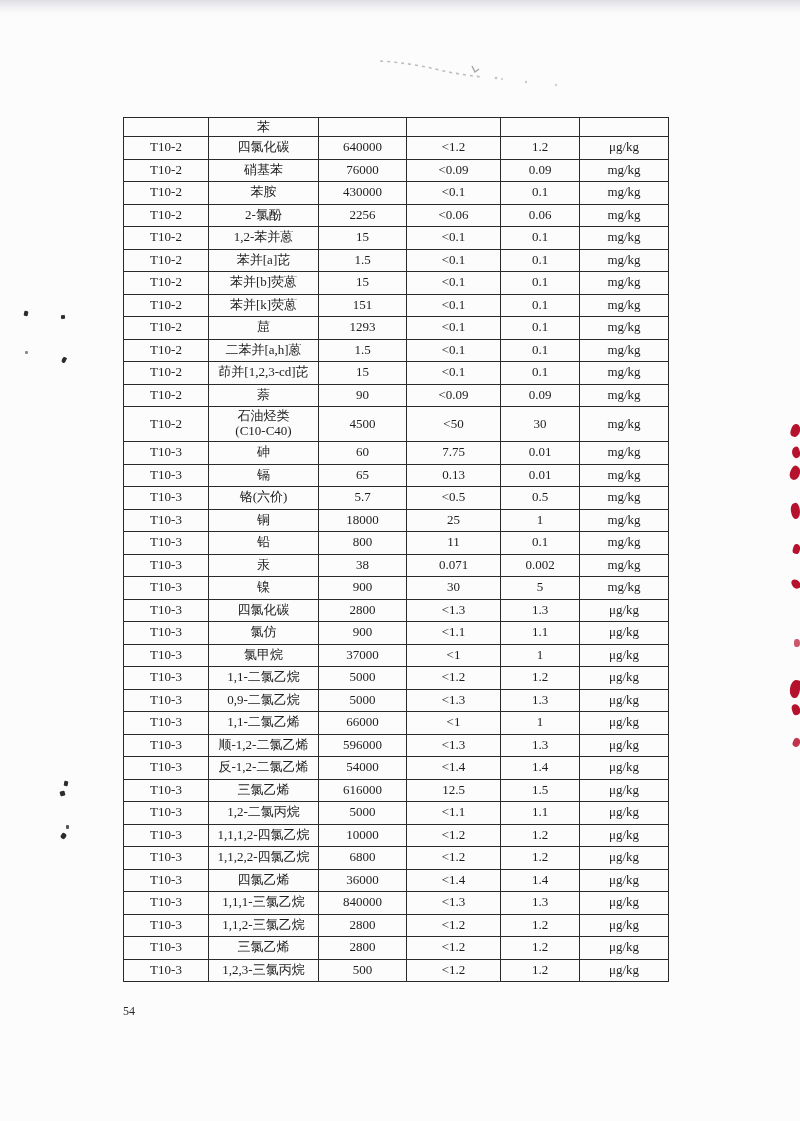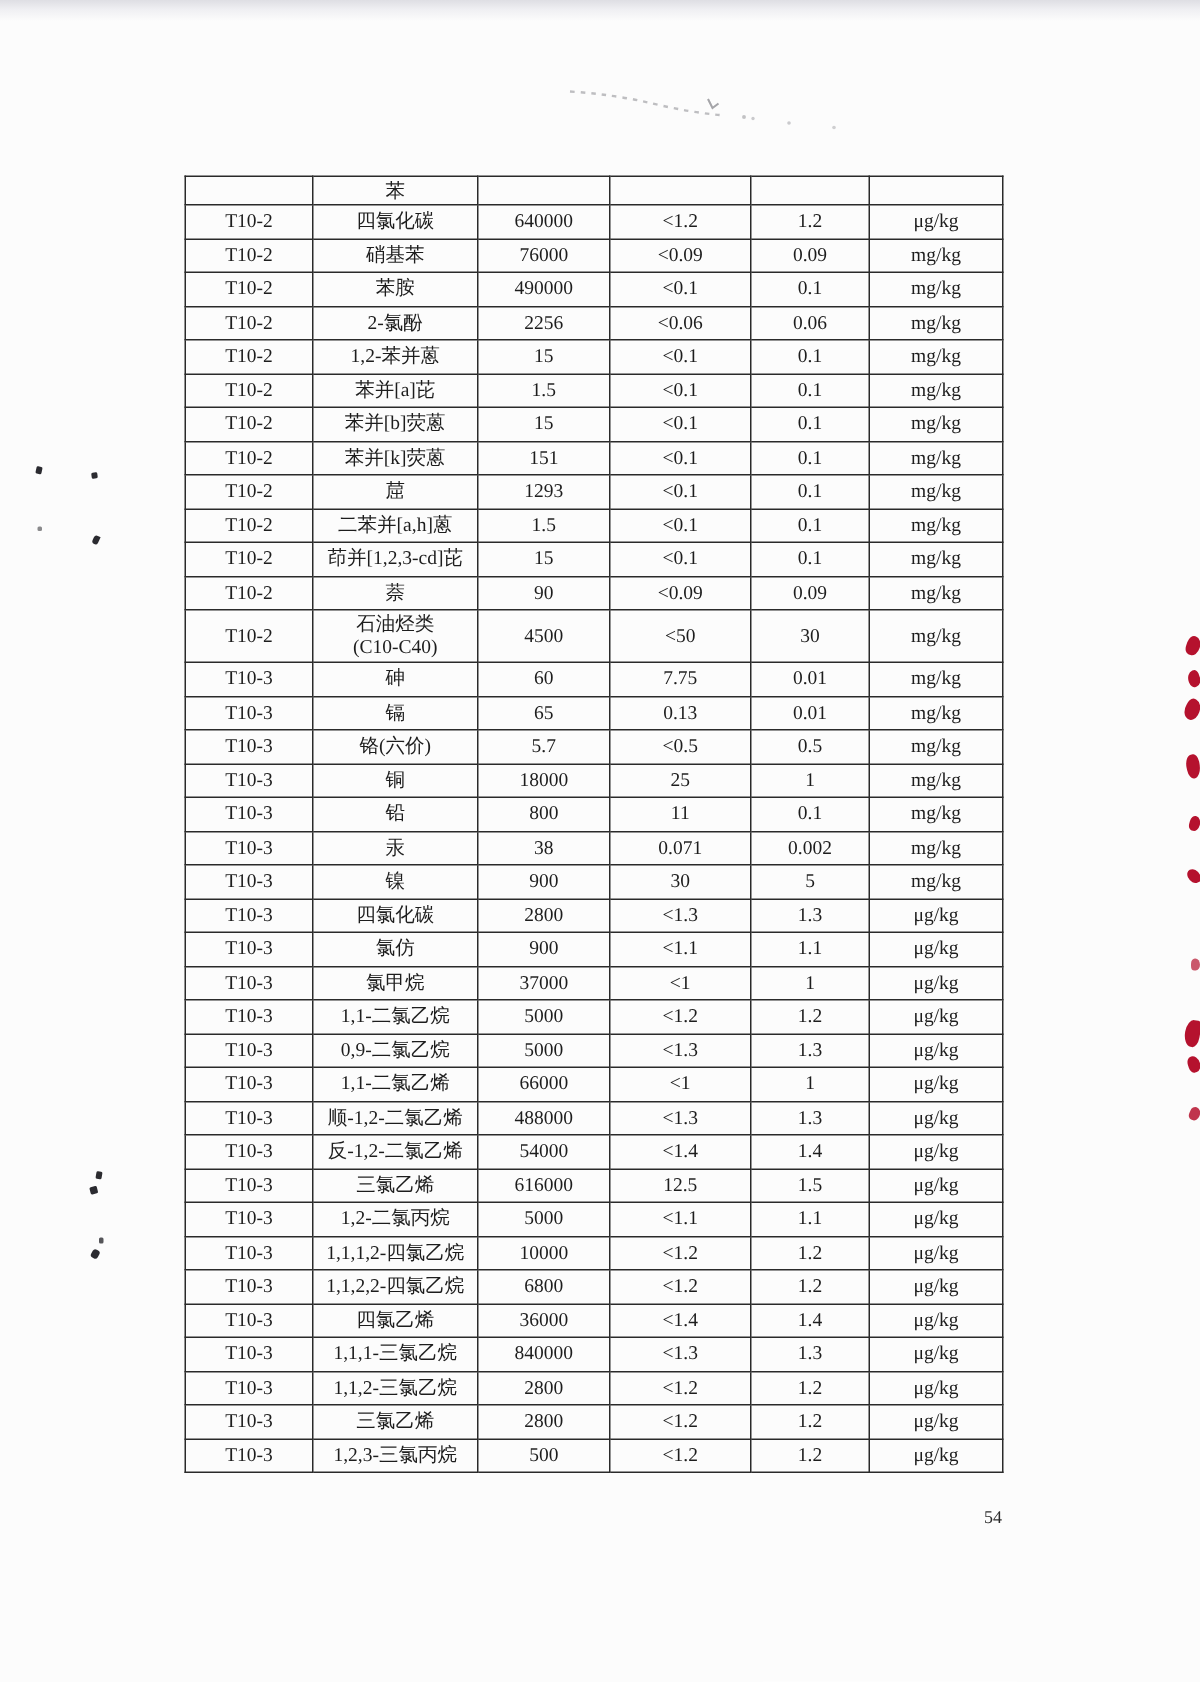--- a/index.html
+++ b/index.html
@@ -45,21 +45,21 @@
     color: var(--table_text, #1d1d1d);
   }
   tr.row-first td { height: 18px; }
   tr.row-double td { height: 34px; }
   
   .page-number {
     position: absolute;
     left: 123px;
     top: 1004px;
     width: 545px;
-    text-align: right;
+    text-align: left;
     font-size: 12px;
     color: #2a2a2a;
   }
   
   .pencil-scribble {
     position: absolute;
     left: 368px;
     top: 48px;
     width: 220px;
     height: 45px;
@@ -140,21 +140,21 @@
         <td>T10-2</td>
         <td>硝基苯</td>
         <td>76000</td>
         <td>&lt;0.09</td>
         <td>0.09</td>
         <td>mg/kg</td>
       </tr>
       <tr>
         <td>T10-2</td>
         <td>苯胺</td>
-        <td>490000</td>
+        <td>430000</td>
         <td>&lt;0.1</td>
         <td>0.1</td>
         <td>mg/kg</td>
       </tr>
       <tr>
         <td>T10-2</td>
         <td>2-氯酚</td>
         <td>2256</td>
         <td>&lt;0.06</td>
         <td>0.06</td>
@@ -333,21 +333,21 @@
         <td>T10-3</td>
         <td>1,1-二氯乙烯</td>
         <td>66000</td>
         <td>&lt;1</td>
         <td>1</td>
         <td>μg/kg</td>
       </tr>
       <tr>
         <td>T10-3</td>
         <td>顺-1,2-二氯乙烯</td>
-        <td>488000</td>
+        <td>596000</td>
         <td>&lt;1.3</td>
         <td>1.3</td>
         <td>μg/kg</td>
       </tr>
       <tr>
         <td>T10-3</td>
         <td>反-1,2-二氯乙烯</td>
         <td>54000</td>
         <td>&lt;1.4</td>
         <td>1.4</td>

